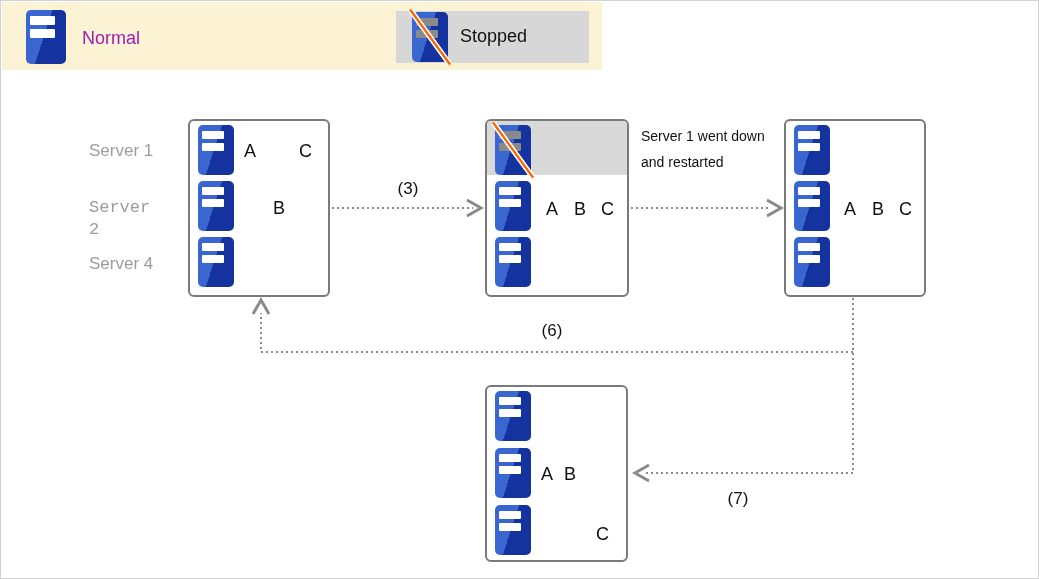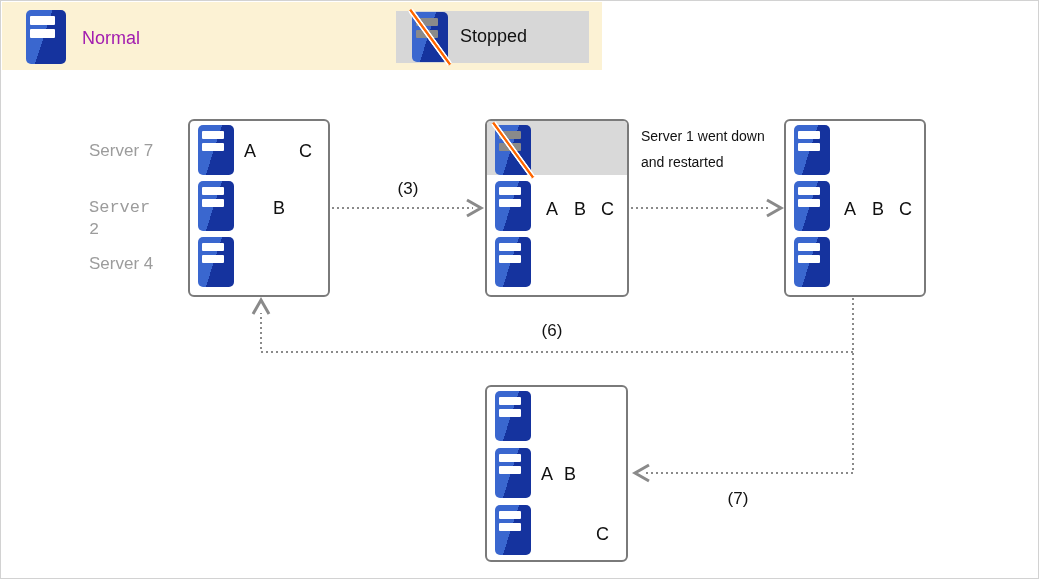--- a/index.html
+++ b/index.html
@@ -70,21 +70,21 @@
     <div class="legend-stopped-box">
       <div class="sicon stopped" style="left:16px; top:1px;">
         <i class="bar b1"></i>
         <i class="bar b2"></i>
         <i class="slash"></i>
       </div>
       <span class="legend-stopped-label">Stopped</span>
     </div>
   </div>
 
-  <div class="srv-label" style="top:139px;">Server 7</div>
+  <div class="srv-label" style="top:139px;">Server 1</div>
   <div class="srv-label" style="top:196px;font-family:Liberation Mono, monospace;">Server 2</div>
   <div class="srv-label" style="top:252px;">Server 4</div>
 
   <div class="sbox box-left">
     <div class="sicon ic1">
         <i class="bar b1"></i>
         <i class="bar b2"></i>
       </div>
     <div class="sicon ic2">
         <i class="bar b1"></i>

